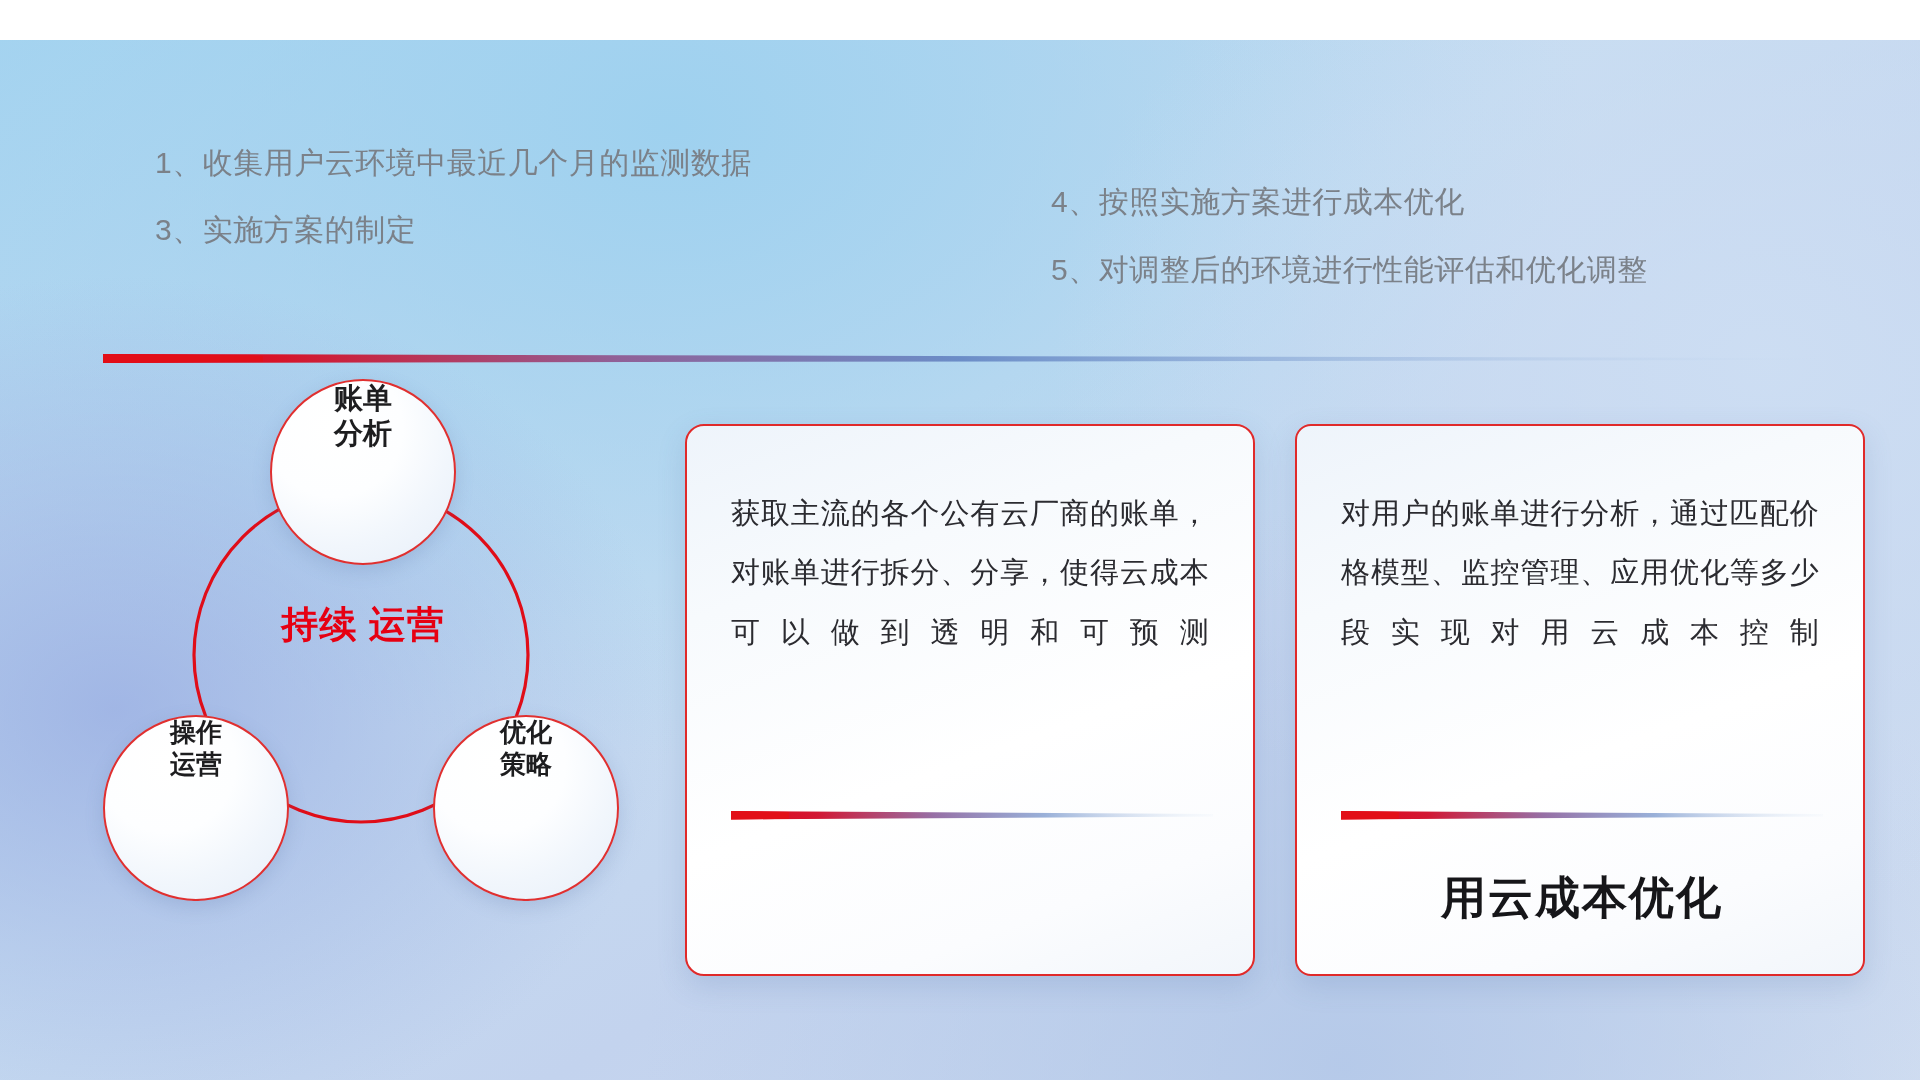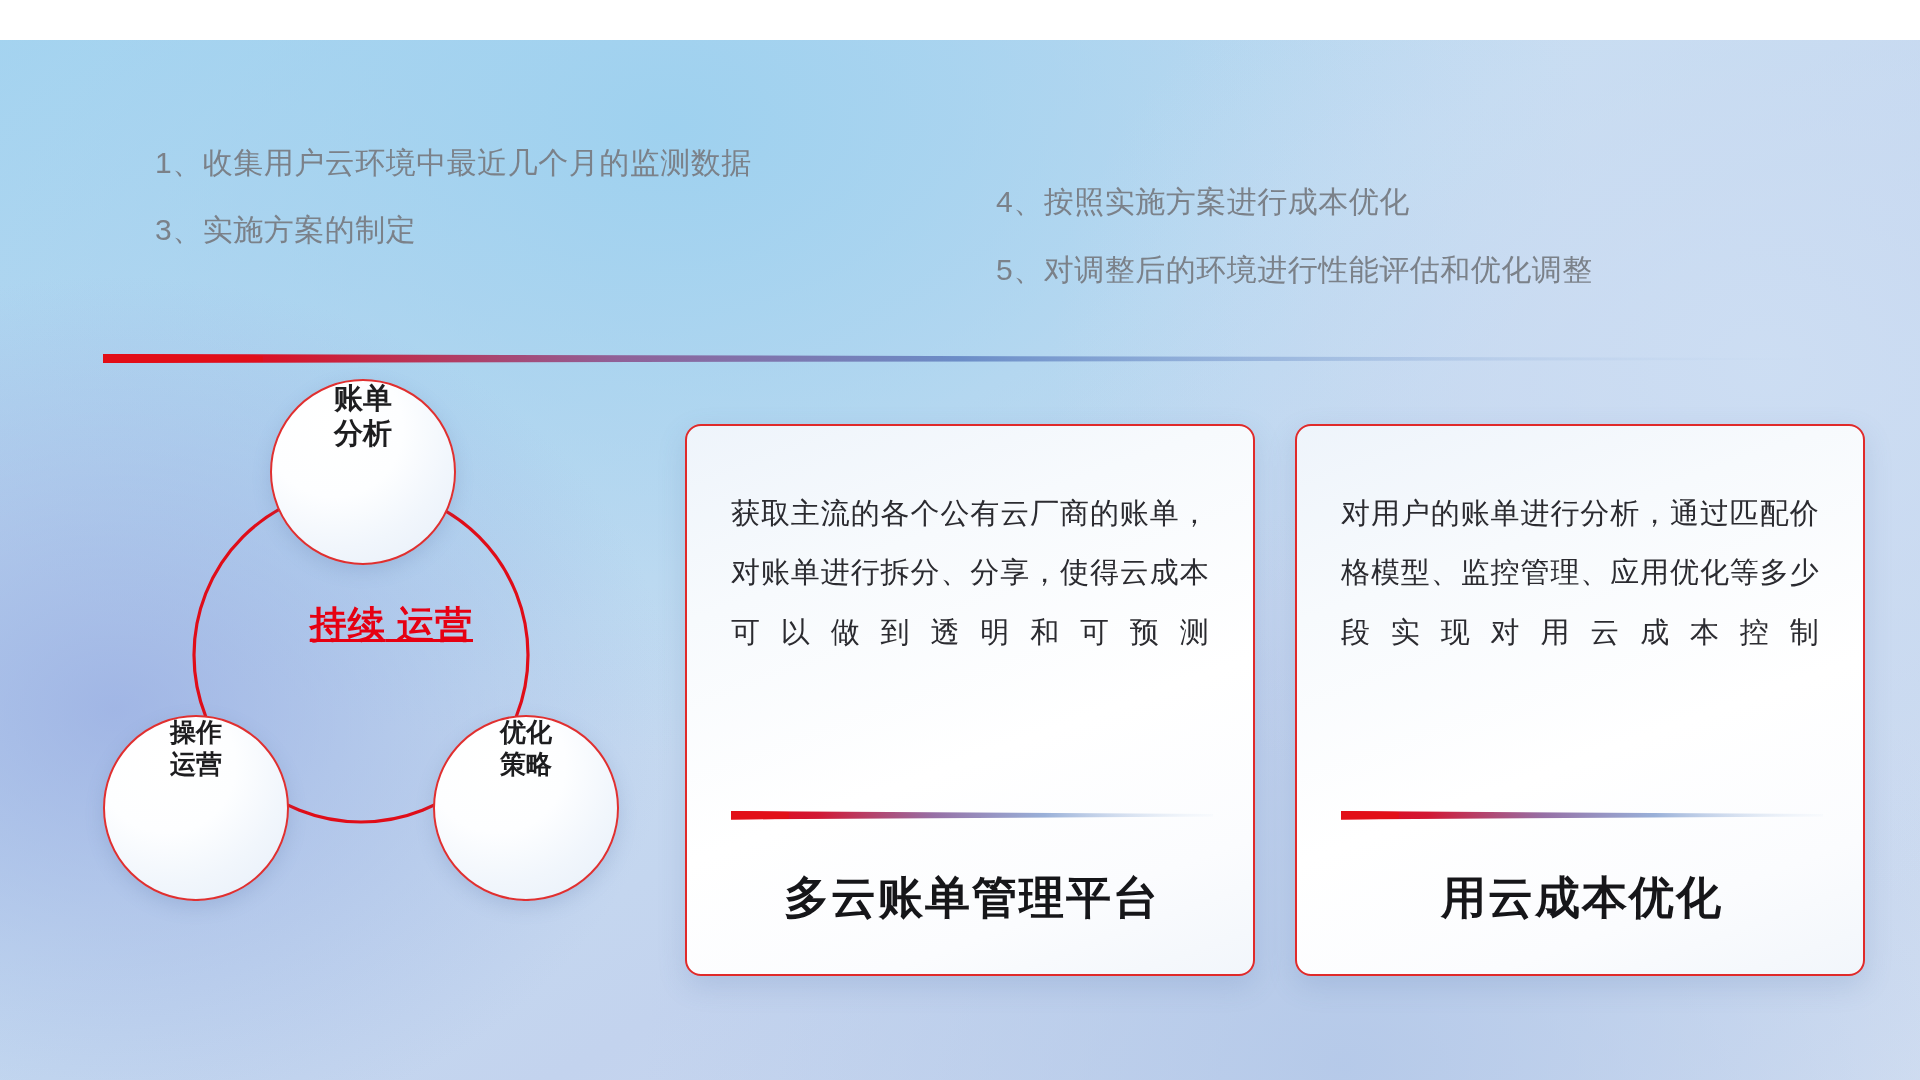--- a/index.html
+++ b/index.html
@@ -27,21 +27,21 @@
 
   
   .list-wrap {
     position: absolute;
     left: 0; top: 0;
     width: 1920px;
     height: 300px;
   }
   .list-col { position: absolute; }
   .list-col.left  { left: 155px; top: 108px; }
-  .list-col.right { left: 996px; top: 147px; }
+  .list-col.right { left: 1051px; top: 147px; }
 
   .list-item {
     color: #7b8189;
     font-size: 30px;
     line-height: 1.0;
     margin-bottom: 37px;
     white-space: nowrap;
     letter-spacing: 0.5px;
     font-weight: 400;
   }
@@ -87,43 +87,42 @@
 
   .bubble.top   { left: 170px; top: -6px;  width: 182px; height: 182px; font-size: 29px; }
   .bubble.left  { left: 3px;   top: 330px; width: 182px; height: 182px; font-size: 26px; }
   .bubble.right { left: 333px; top: 330px; width: 182px; height: 182px; font-size: 26px; }
 
   .venn-center {
     position: absolute;
     left: 153px;
     top: 218px;
     width: 220px;
-    text-align: right;
+    text-align: center;
     color: #e60012;
     font-size: 37px;
     font-weight: 800;
     line-height: 1.18;
     letter-spacing: 1px;
-    text-decoration: underline;
   }
 
   
   .card {
     position: absolute;
     top: 384px;
     width: 570px;
     height: 552px;
     border: 2px solid #e02a2a;
     border-radius: 16px;
     background: linear-gradient(160deg, #eef4fb 0%, #f7fafd 26%, #ffffff 58%, #fbfcfe 82%, #f2f6fb 100%);
     box-shadow: 0 10px 28px rgba(80,110,165,0.18);
     box-sizing: border-box;
     padding: 58px 44px 0 44px;
   }
-  .card.one { left: 685px; }
+  .card.one { left: 685px; border-radius: 19px; }
   .card.two { left: 1295px; }
 
   .card-body {
     color: #2b2b30;
     font-size: 29px;
     line-height: 2.05;
     letter-spacing: 0.3px;
     font-weight: 400;
     text-align: justify;
     text-align-last: justify;
@@ -246,21 +245,20 @@
             <stop offset="0.18" stop-color="#d21834" stop-opacity="1"></stop>
             <stop offset="0.42" stop-color="#8b5f9b" stop-opacity="0.9"></stop>
             <stop offset="0.65" stop-color="#6f8fc8" stop-opacity="0.7"></stop>
             <stop offset="1" stop-color="#cddff0" stop-opacity="0.08"></stop>
           </linearGradient>
         </defs>
         <polygon points="0,1 482,4 482,6.5 0,9.5" fill="url(#cardGrad1)"></polygon>
         <polygon points="0,1 58,2 58,8.8 0,9.5" fill="#e20f18"></polygon>
       </svg>
     </div>
-    <div class="card-title">多云账单管理平台</div>
   </div>
 
   <div class="card two">
     <div class="card-body">对用户的账单进行分析，通过匹配价格模型、监控管理、应用优化等多少段实现对用云成本控制</div>
     <div class="card-rule">
       <svg width="482" height="11" viewBox="0 0 482 11" xmlns="http://www.w3.org/2000/svg">
         <defs>
           <linearGradient id="cardGrad2" x1="0" y1="0" x2="1" y2="0">
             <stop offset="0" stop-color="#e60012" stop-opacity="1"></stop>
             <stop offset="0.18" stop-color="#d21834" stop-opacity="1"></stop>

